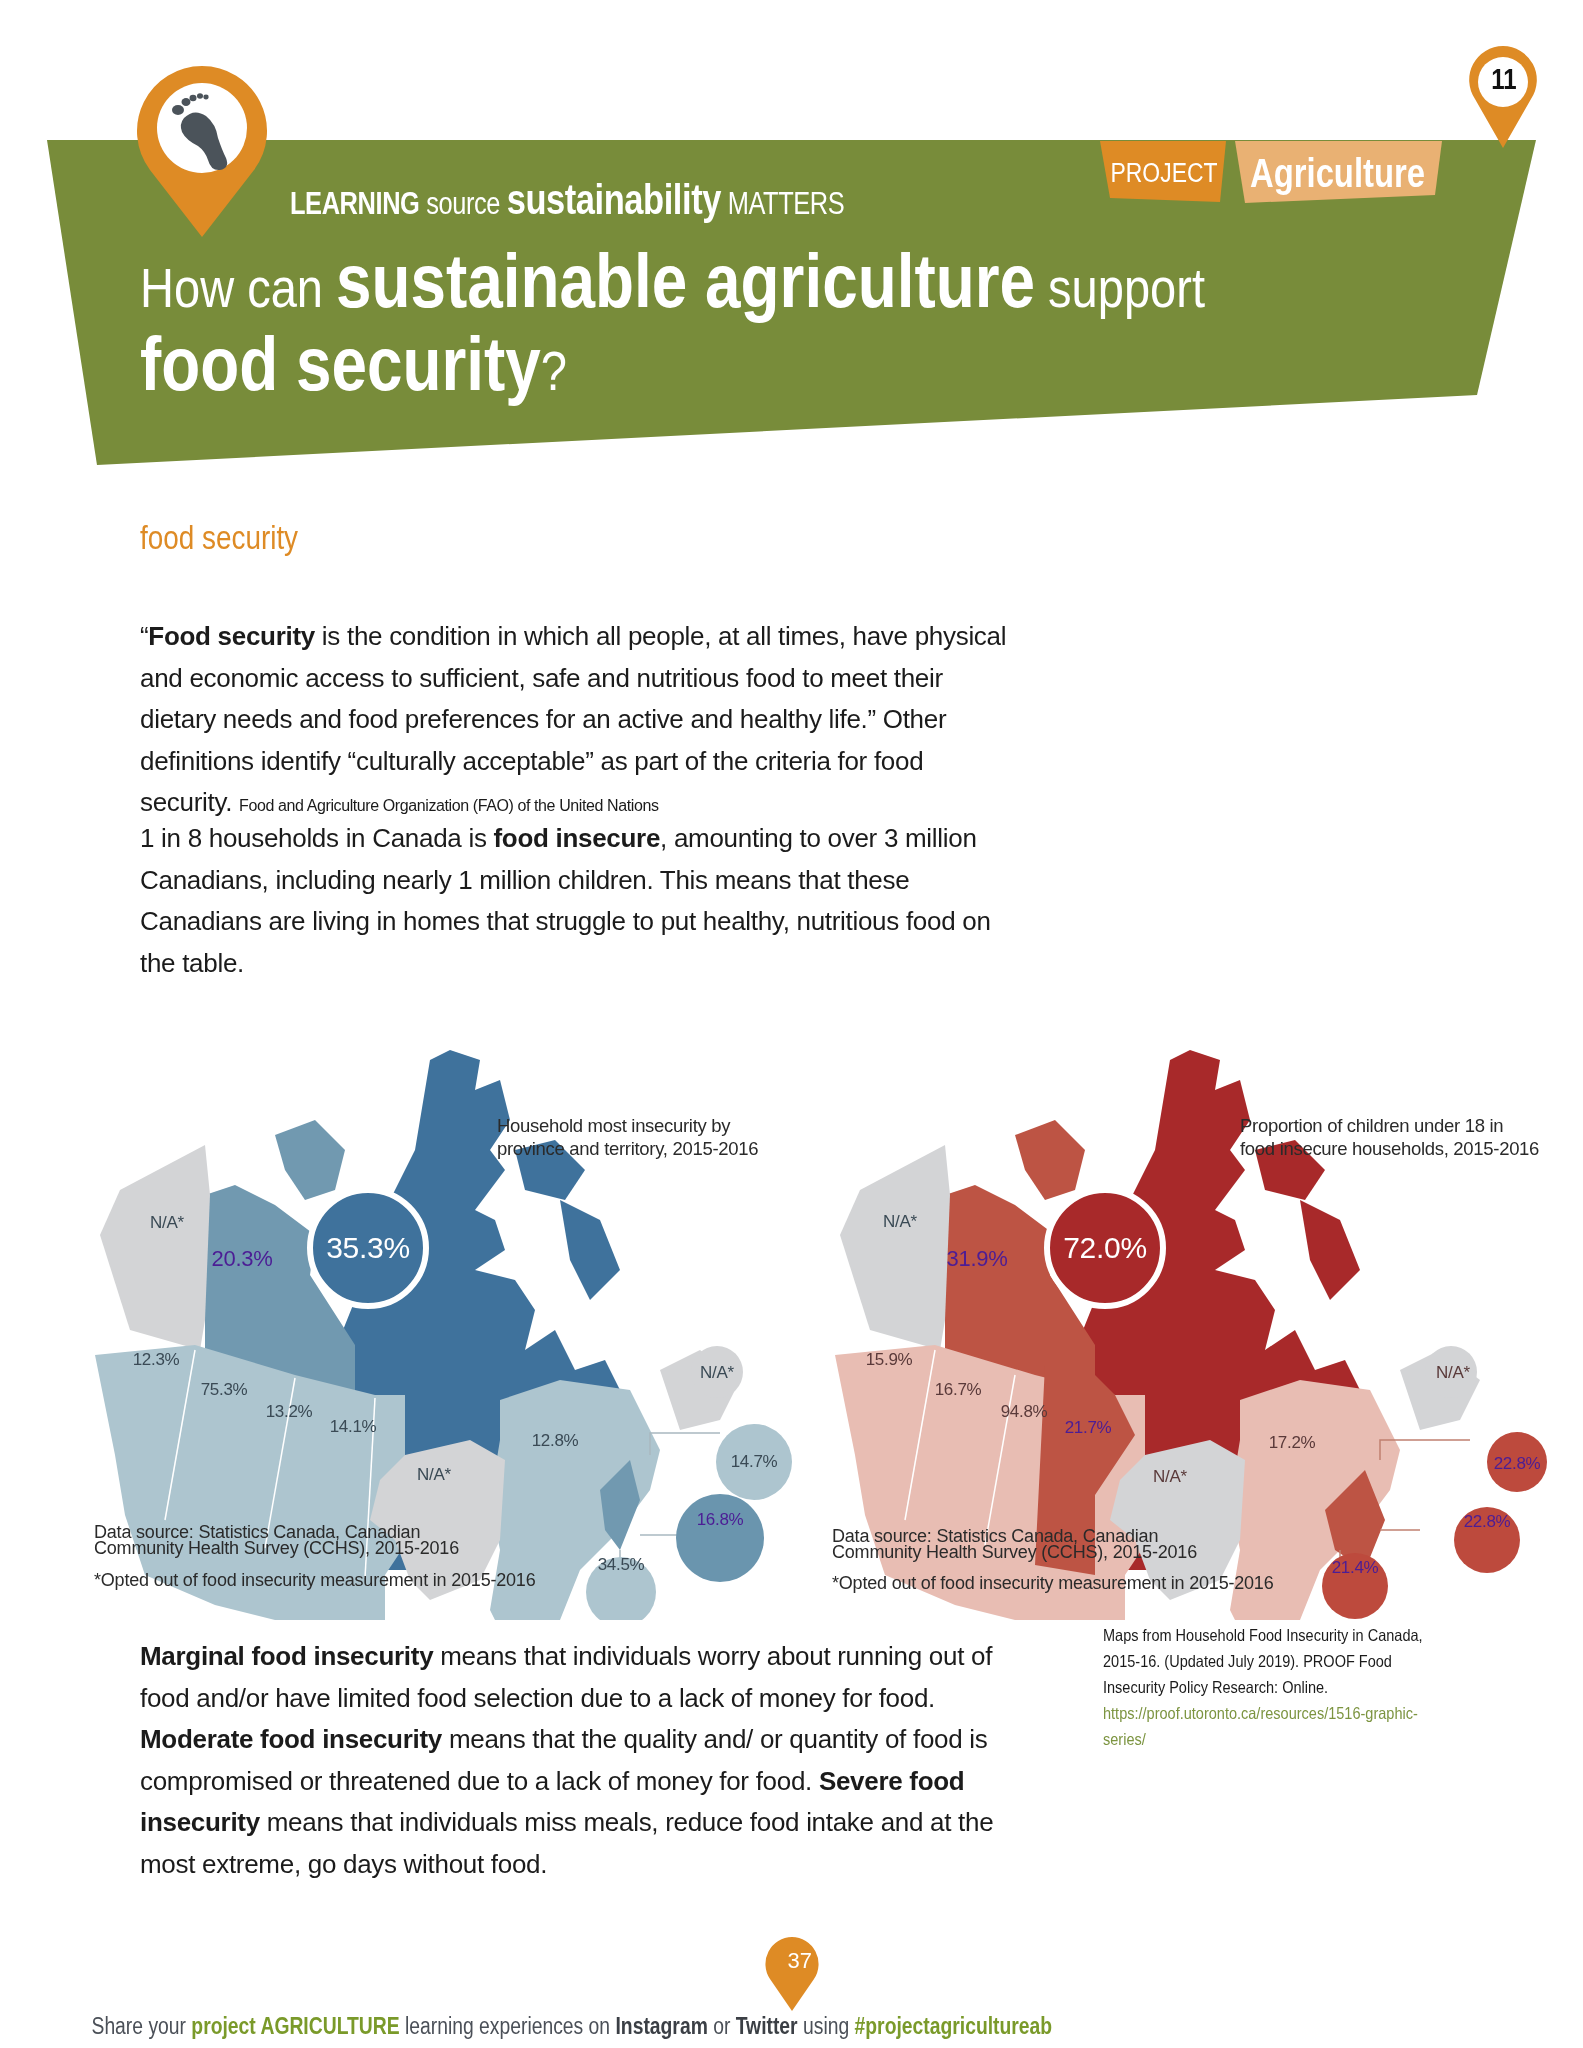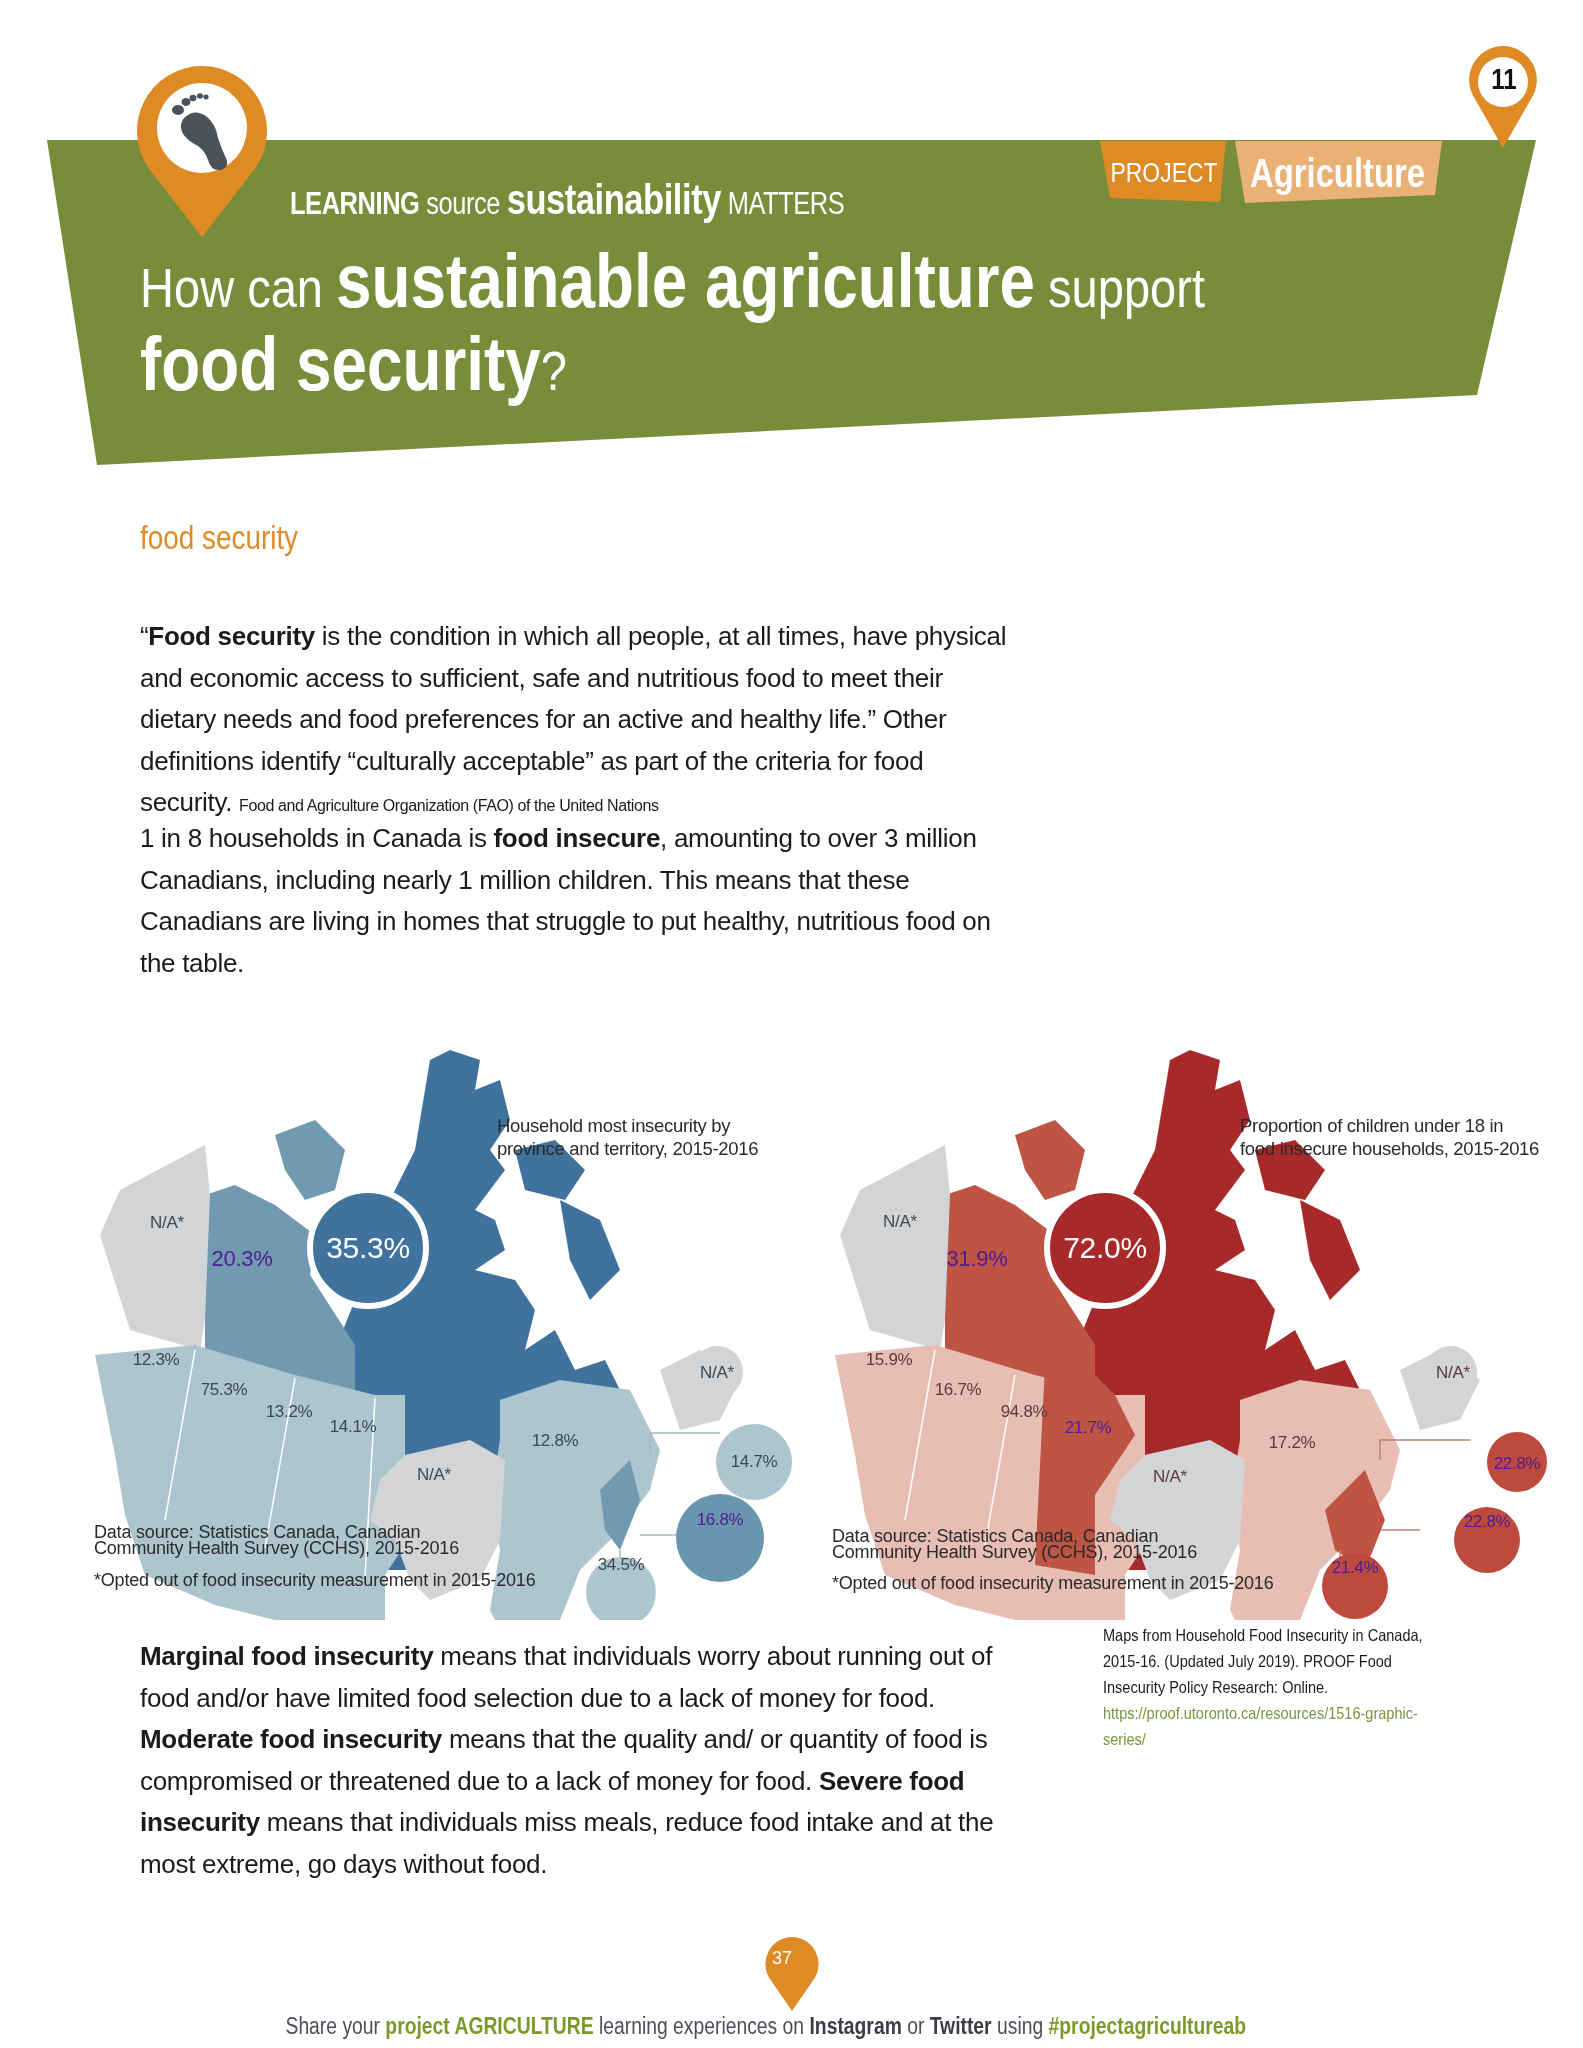--- a/index.html
+++ b/index.html
@@ -24,25 +24,25 @@
   .p2 { top: 818px; }
   .p3 { top: 1636px; width: 880px; }
   .map-title { font-size: 18.5px; line-height: 23px; color: #2a2a2a; letter-spacing: -0.3px; }
   .map-note { font-size: 18px; line-height: 16px; color: #2a2a2a; letter-spacing: -0.2px; }
   .pct { font-size: 17px; color: #3a4a55; letter-spacing: -0.3px; transform: translate(-50%, -50%); white-space: nowrap; }
   .pct.w { color: #4c1d95; }
   .pct.big { font-size: 30px; color: #fff; }
   .pct.r { color: #5a3a3a; }
   .citation { left: 1103px; top: 1622px; width: 400px; font-size: 16.5px; line-height: 26px; color: #1b1b1b; transform: scaleX(0.88); transform-origin: left top; }
   .citation .link { color: #7c9440; }
-  .footer { left: 0; width: 1531px; top: 2013px; text-align: center; font-size: 23px; color: #4b5058; }
+  .footer { left: 0; width: 1531px; top: 2013px; text-align: left; font-size: 23px; color: #4b5058; }
   .footer .inner { display: inline-block; transform: scaleX(0.84); transform-origin: center top; white-space: nowrap; }
   .footer .green { color: #7a9a2a; font-weight: bold; }
   .footer .dark { color: #3b3f45; font-weight: bold; }
-  .page-num { left: 772px; top: 1948px; width: 40px; text-align: left; color: #fff; font-size: 18px; }
+  .page-num { left: 772px; top: 1948px; width: 40px; text-align: right; color: #fff; font-size: 22px; }
   .pin11 { left: 1476px; top: 62px; width: 56px; text-align: center; color: #111; font-size: 30px; font-weight: bold; transform: scaleX(0.8); }
 </style>
 </head>
 <body>
 
 <svg id="banner-svg" width="1583" height="520">
   <polygon points="47,140 1536,140 1477,395 97,465" fill="#788c3a"></polygon>
 
   <polygon points="1100,141 1226,141 1220,202 1110,198" fill="#de8b25"></polygon>
   <polygon points="1235,141 1442,141 1435,195 1245,203" fill="#e9b173"></polygon>

